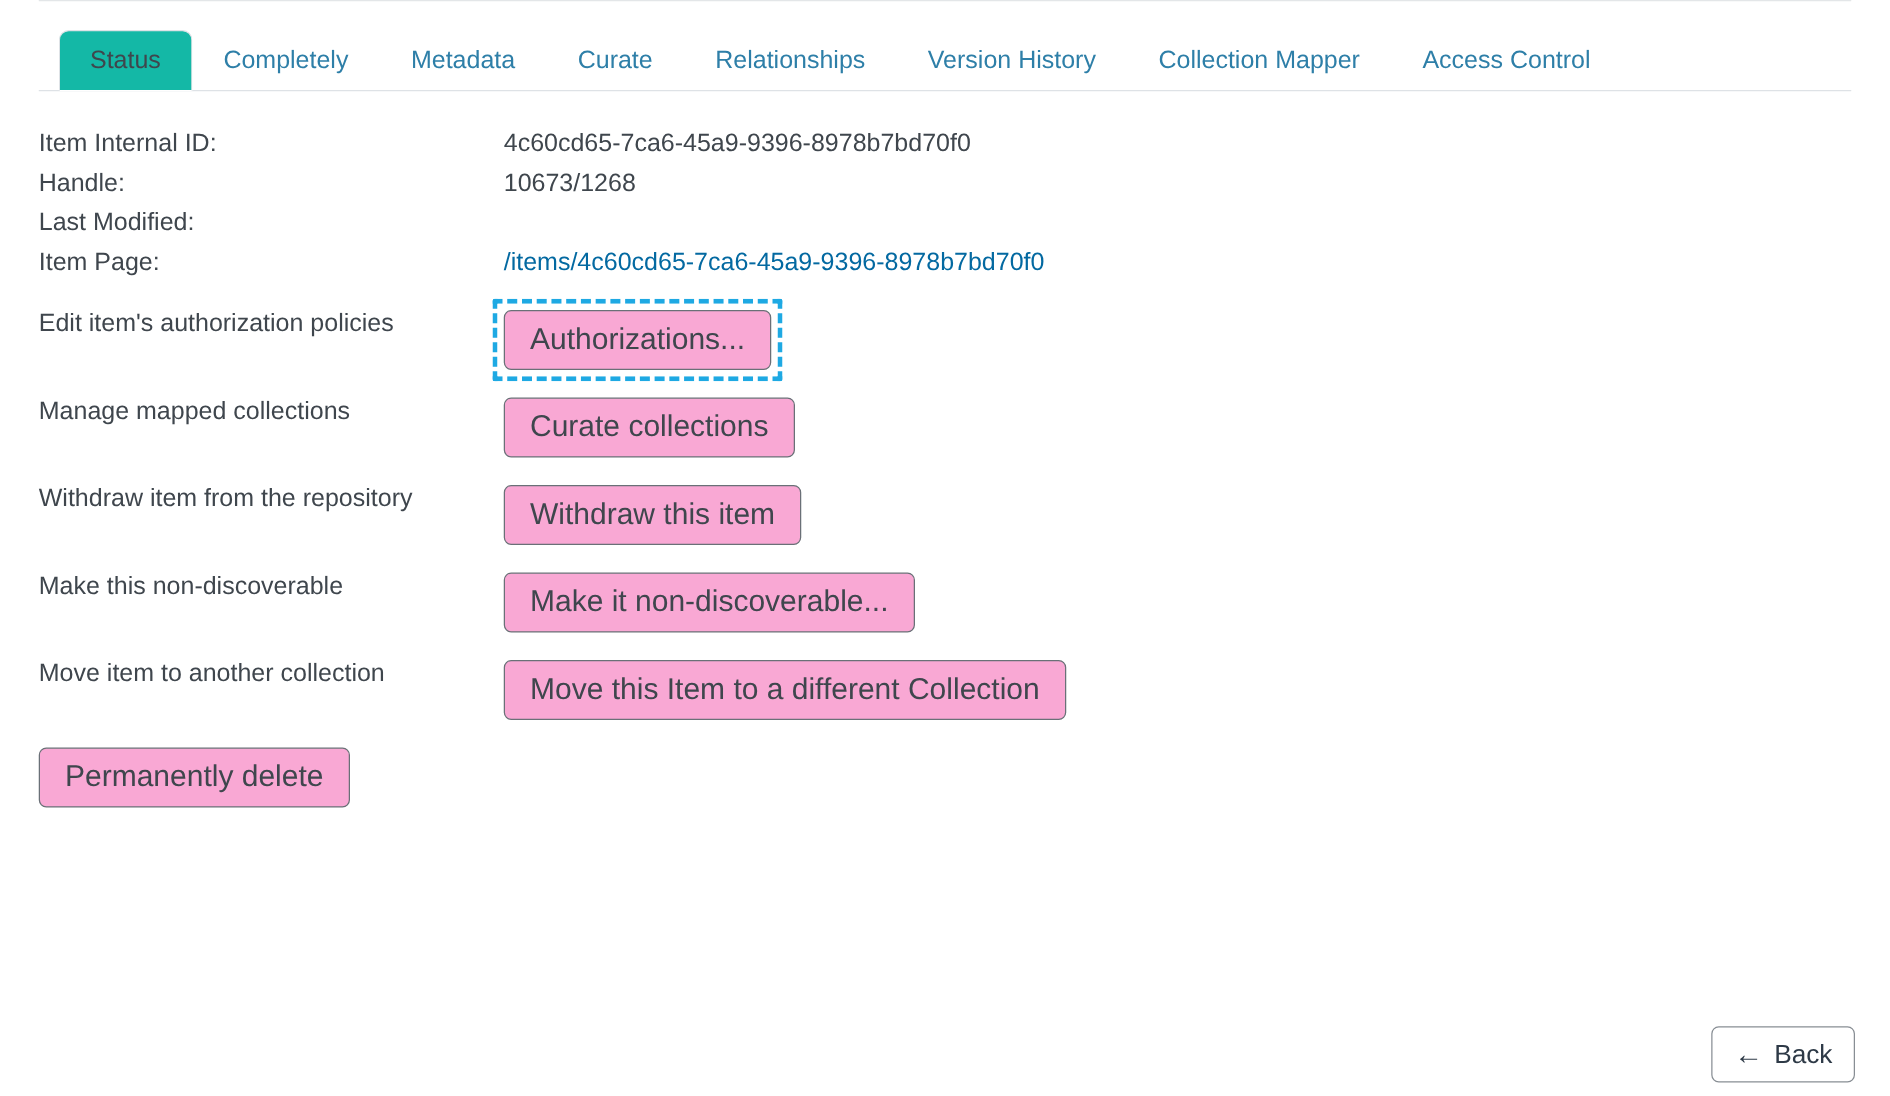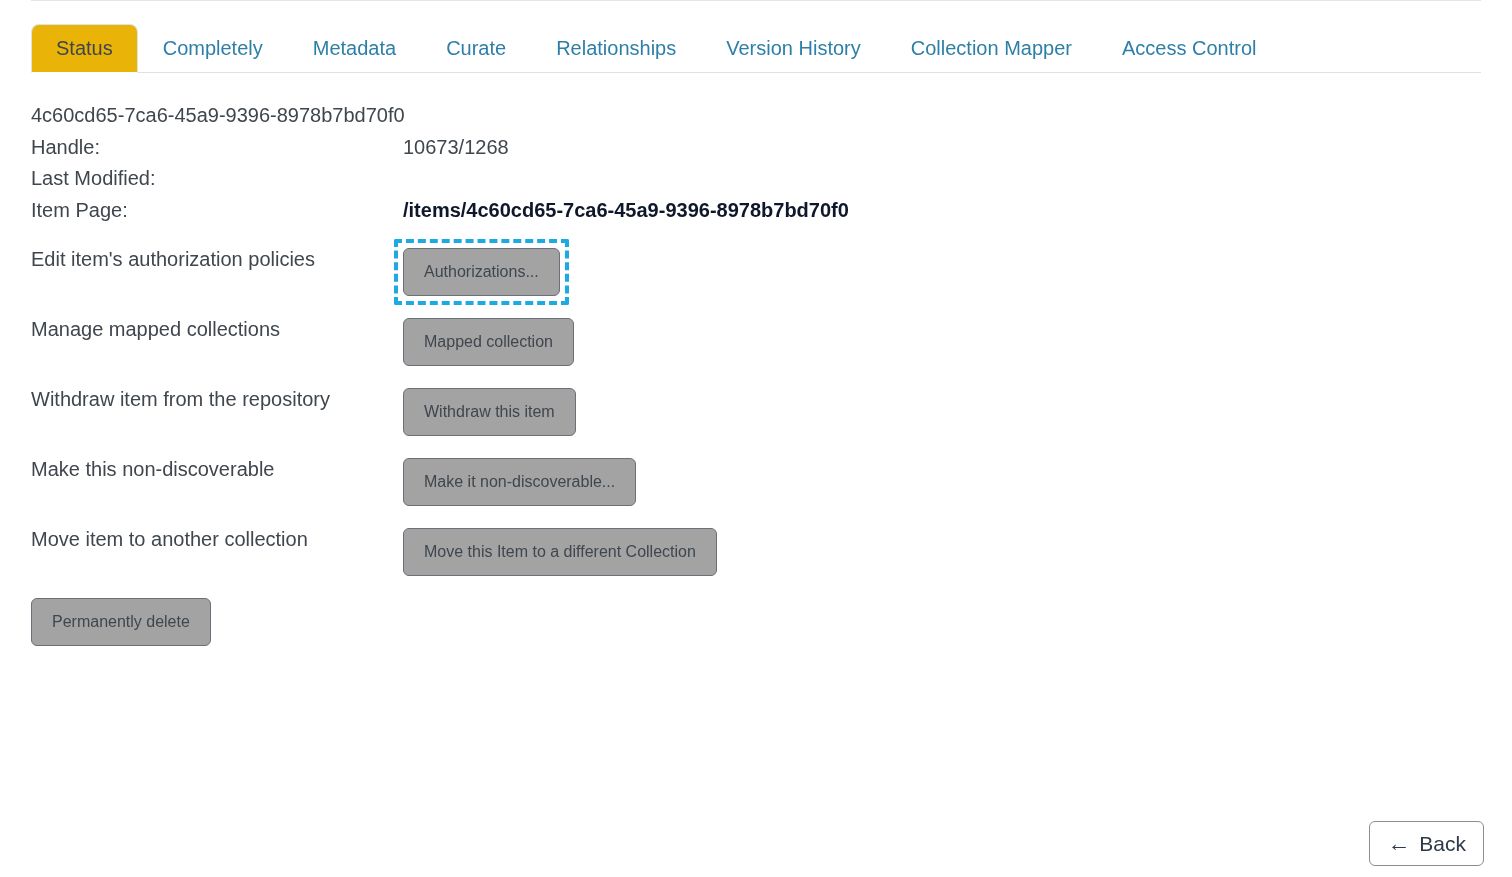--- a/index.html
+++ b/index.html
@@ -41,54 +41,55 @@
     color: #2e7fa8;
     cursor: pointer;
     border: 1px solid transparent;
     border-radius: 8px 8px 0 0;
     margin-bottom: -1px;
     white-space: nowrap;
     background: transparent;
   }
   .tab.active {
     color: #3f464d;
-    background: #eab308;
+    background: #14b8a6;
     border-color: #dee2e6 #dee2e6 #ffffff #dee2e6;
+    margin-left: 16px;
   }
 
   .welcome {
     font-size: 20px;
     line-height: 1.6;
     margin: 18px 0 0;
     max-width: 1448px;
     color: #3f464d;
   }
 
   .meta-section { margin-top: 27px; }
   .meta-row {
     display: flex;
     font-size: 20px;
     line-height: 31.5px;
   }
   .meta-label { width: 372px; flex-shrink: 0; }
   .meta-value { color: #3f464d; }
-  a.meta-link { color: #0f172a; text-decoration: none; cursor: pointer; font-weight: bold; }
+  a.meta-link { color: #0369a1; text-decoration: none; cursor: pointer; }
 
   .action-row {
     display: flex;
     align-items: flex-start;
     margin-top: 22px;
     height: 48px;
   }
   .action-label { width: 372px; flex-shrink: 0; font-size: 20px; }
   .btn {
-    background: #a3a3a3;
+    background: #f9a8d4;
     border: 1px solid #6a7077;
     border-radius: 6px;
-    font-size: 16px;
+    font-size: 24px;
     color: #3f464d;
     padding: 0 20px;
     height: 48px;
     font-family: inherit;
     cursor: pointer;
     white-space: nowrap;
   }
   .hl-wrap {
     display: inline-block;
     border: 4px dashed #1ea9e3;
@@ -133,20 +134,21 @@
     <div class="tab">Curate</div>
     <div class="tab">Relationships</div>
     <div class="tab">Version History</div>
     <div class="tab">Collection Mapper</div>
     <div class="tab">Access Control</div>
   </nav>
 
 
   <div class="meta-section">
     <div class="meta-row">
+      <div class="meta-label">Item Internal ID:</div>
       <div class="meta-value">4c60cd65-7ca6-45a9-9396-8978b7bd70f0</div>
     </div>
     <div class="meta-row">
       <div class="meta-label">Handle:</div>
       <div class="meta-value">10673/1268</div>
     </div>
     <div class="meta-row">
       <div class="meta-label">Last Modified:</div>
     </div>
     <div class="meta-row">
@@ -157,21 +159,21 @@
 
   <div class="actions-section">
     <div class="action-row">
       <div class="action-label">Edit item's authorization policies</div>
       <span class="hl-wrap">
         <button class="btn">Authorizations...</button>
       </span>
     </div>
     <div class="action-row">
       <div class="action-label">Manage mapped collections</div>
-      <button class="btn">Mapped collection</button>
+      <button class="btn">Curate collections</button>
     </div>
     <div class="action-row">
       <div class="action-label">Withdraw item from the repository</div>
       <button class="btn">Withdraw this item</button>
     </div>
     <div class="action-row">
       <div class="action-label">Make this non-discoverable</div>
       <button class="btn">Make it non-discoverable...</button>
     </div>
     <div class="action-row">

